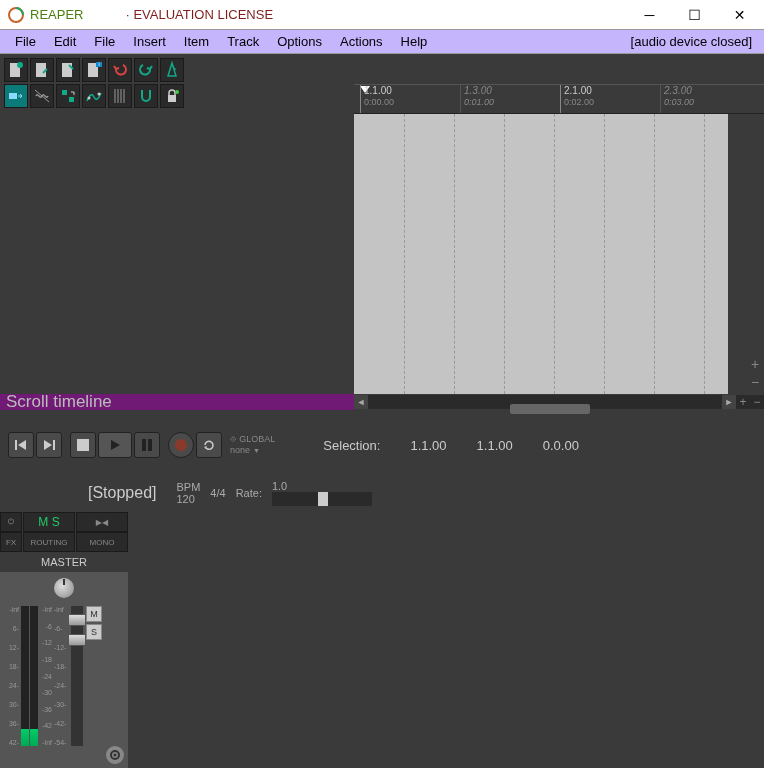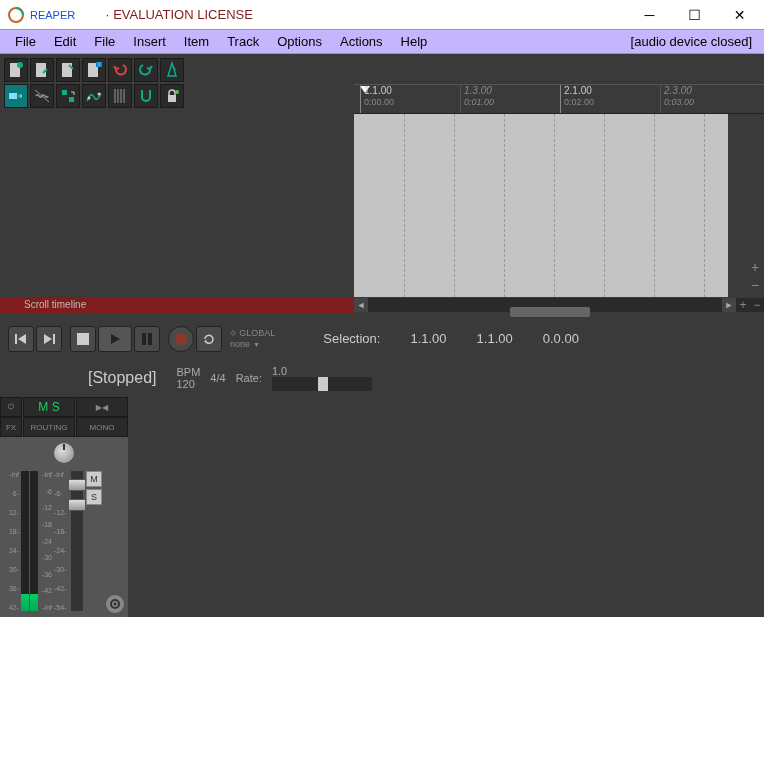--- a/index.html
+++ b/index.html
@@ -1,33 +1,33 @@
 <!DOCTYPE html>
 <html><head>
 <meta charset="utf-8">
 <style>
 * { box-sizing: border-box; margin: 0; padding: 0; font-family: "Segoe UI", Tahoma, sans-serif; }
 body { width: 764px; height: 768px; background: #fff; overflow: hidden; font-size: 12px; }
 
 
 .titlebar { height: 30px; background: #fff; border-bottom: 1px solid #999; display: flex; align-items: center; padding: 0 2px; }
 .titlebar .logo { width: 16px; height: 16px; margin: 0 6px; display: inline-flex; align-items: center; justify-content: center; }
-.titlebar .app-name { font-size: 11px; color: #1d4ed8; margin-right: 30px; }
+.titlebar .app-name { font-size: 13px; color: #4d7c0f; margin-right: 42px; }
 .titlebar .license { font-size: 13px; color: #7f1d1d; }
 .titlebar .spacer { flex: 1; }
 .titlebar .winbtn { width: 45px; height: 30px; display: flex; align-items: center; justify-content: center; color: #000; font-size: 14px; }
 
 
 .menubar { height: 24px; background: #c4b5fd; display: flex; align-items: center; padding: 0 6px; border-bottom: 1px solid #999; }
 .menubar .mitem { padding: 3px 9px; font-size: 13px; color: #000; }
 .menubar .spacer { flex: 1; }
 .menubar .devstatus { font-size: 13px; color: #000; padding-right: 6px; }
 
 
-.main { background: #3a3a3a; height: 563px; display: flex; flex-direction: column; color: #ccc; }
+.main { background: #3a3a3a; height: 714px; display: flex; flex-direction: column; color: #ccc; }
 
 
 .toprow { display: flex; height: 340px; }
 .toolblock { width: 354px; background: #3a3a3a; padding: 4px; }
 .tbrow { display: flex; gap: 2px; margin-bottom: 2px; }
 .tbbtn { width: 24px; height: 24px; background: #2a2a2a; border: 1px solid #1a1a1a; display: flex; align-items: center; justify-content: center; }
 .tbbtn svg { width: 18px; height: 18px; }
 .tbbtn.active { background: #0d7a7a; }
 
 .arrange { flex: 1; display: flex; flex-direction: column; background: #3a3a3a; }
@@ -37,21 +37,21 @@
 .ruler .tick.minor { color: #888; border-left-color: #555; font-style: italic; }
 .ruler .tick .t2 { color: #888; font-size: 9px; margin-top: 17px; }
 .ruler .play-cursor { position: absolute; left: 6px; top: 1px; width: 0; height: 0; border-left: 5px solid transparent; border-right: 5px solid transparent; border-top: 7px solid #fff; }
 .arrange-body { flex: 1; display: flex; }
 .arrange-canvas { flex: 1; background: #c4c4c4; position: relative; margin-right: 18px; }
 .arrange-canvas .vline { position: absolute; top: 0; bottom: 0; border-left: 1px dashed #999; }
 .arrange-right { width: 18px; background: #3a3a3a; display: flex; flex-direction: column; align-items: center; justify-content: flex-end; gap: 4px; padding-bottom: 4px; }
 .arrange-right .zbtn { width: 14px; height: 14px; color: #888; font-size: 14px; line-height: 12px; text-align: center; }
 
 
-.scrollhint { height: 16px; background: #7f1d1d; color: #bbb; font-size: 10px; padding-left: 24px; display: flex; align-items: center; }
+.scrollhint { height: 16px; background: #701a75; color: #bbb; font-size: 17px; padding-left: 6px; display: flex; align-items: center; }
 .hscroll { height: 14px; background: #2a2a2a; margin: 0 0 0 354px; display: flex; align-items: center; position: relative; }
 .hscroll .arrow { width: 14px; height: 14px; background: #444; color: #aaa; font-size: 9px; display: flex; align-items: center; justify-content: center; }
 .hscroll .track { flex: 1; position: relative; }
 .hscroll .thumb { position: absolute; left: 40%; width: 80px; height: 10px; top: 2px; background: #666; border-radius: 2px; }
 .hscroll .zbtn { width: 14px; height: 14px; color: #888; font-size: 12px; text-align: center; }
 
 
 .transport { display: flex; align-items: center; background: #3a3a3a; padding: 4px 8px; gap: 8px; height: 70px; }
 .tgrp { display: flex; gap: 2px; align-items: center; }
 .tbtn { width: 26px; height: 26px; background: #4a4a4a; border: 1px solid #222; border-radius: 3px; display: flex; align-items: center; justify-content: center; color: #ccc; }
@@ -360,20 +360,21 @@
         <div class="mbtn" style="flex:0 0 22px">
             <span>FX</span>
           </div>
         <div class="mbtn">
             <span>ROUTING</span>
           </div>
         <div class="mbtn">
             <span>MONO</span>
           </div>
       </div>
+      <div class="master-label">MASTER</div>
       <div class="master-body">
         <div class="pan-knob"></div>
         <div class="meter-area">
           <div class="scale">
             <span>-inf</span>
               <span>6-</span>
               <span>12-</span>
               <span>18-</span>
               <span>24-</span>
               <span>30-</span>

